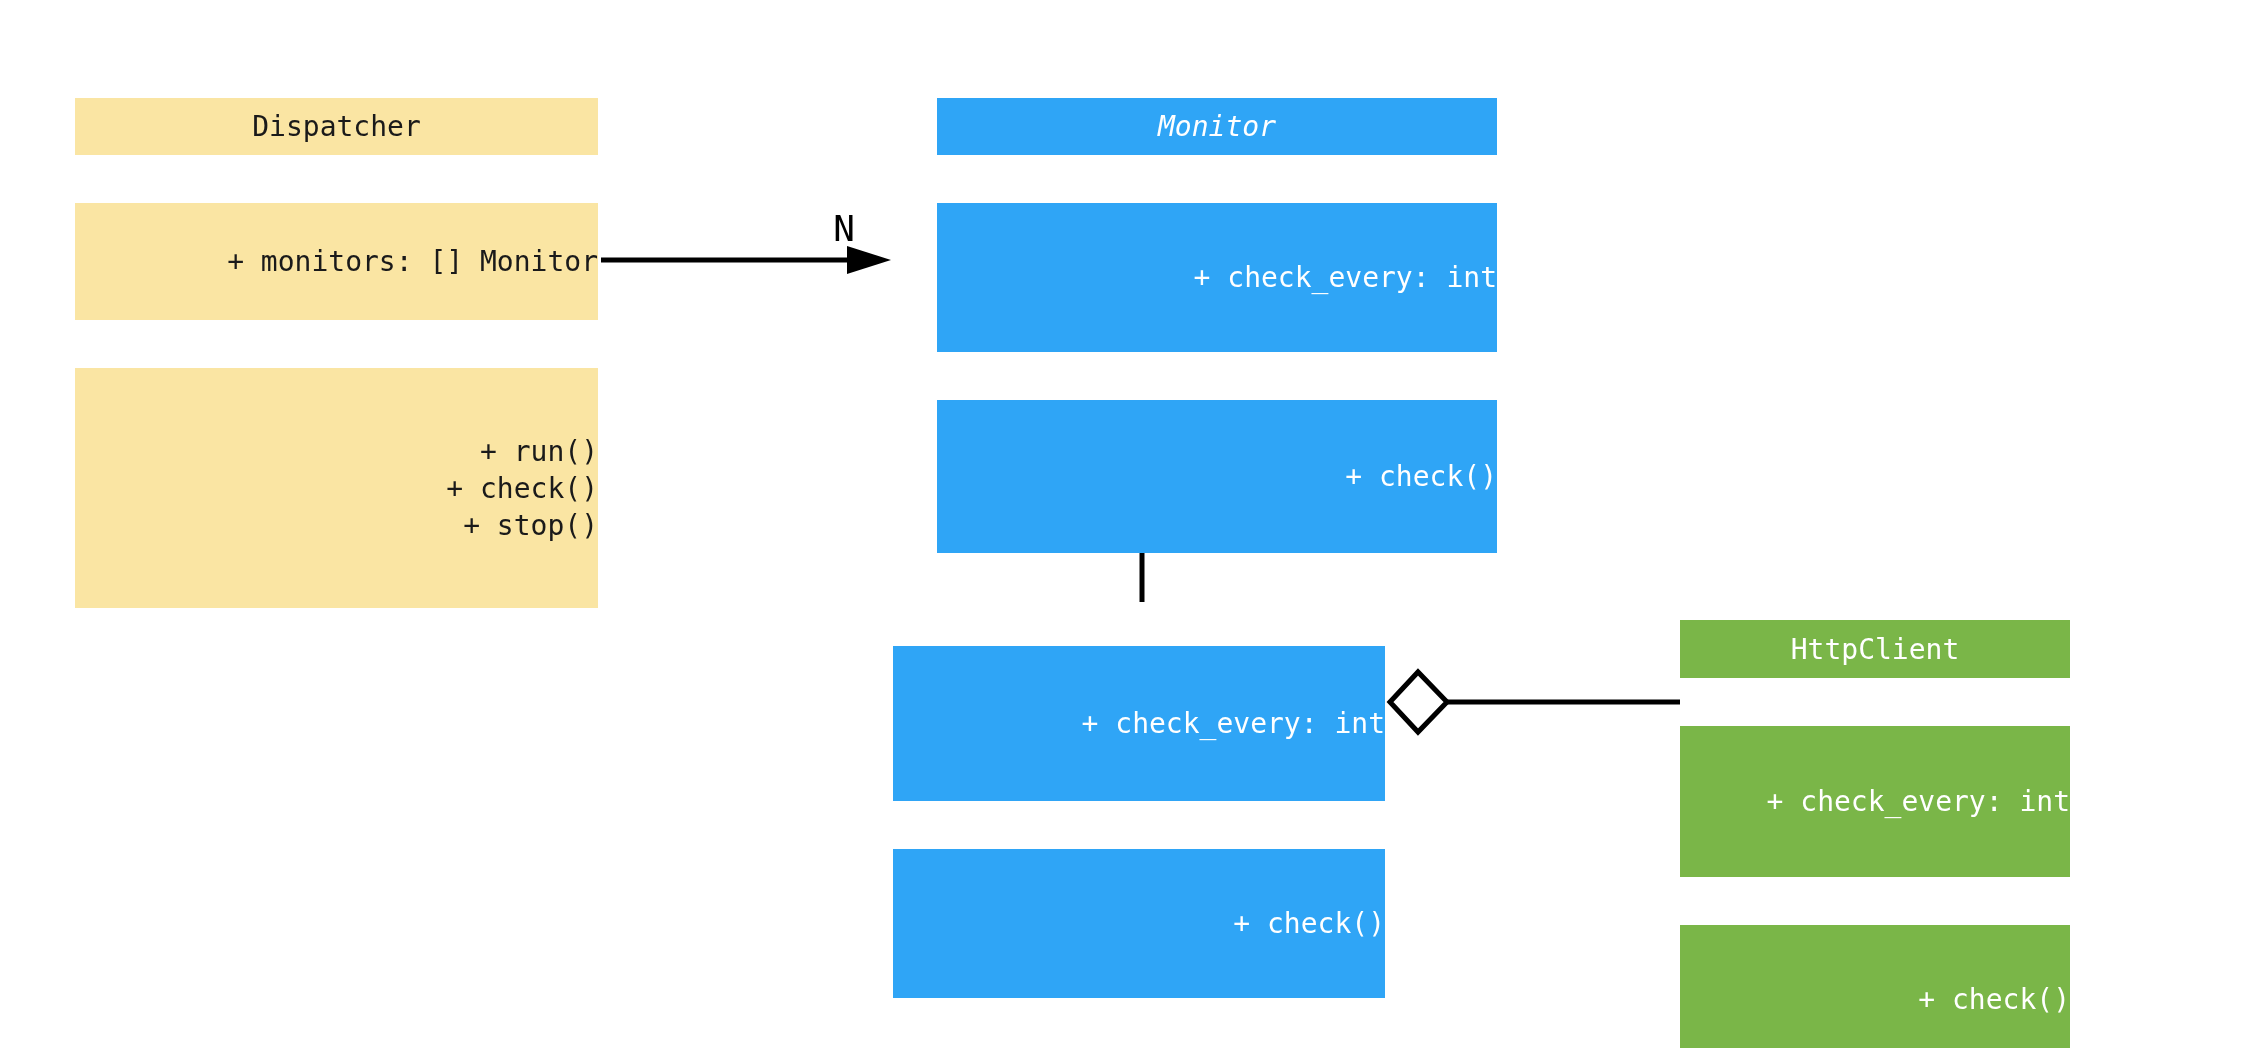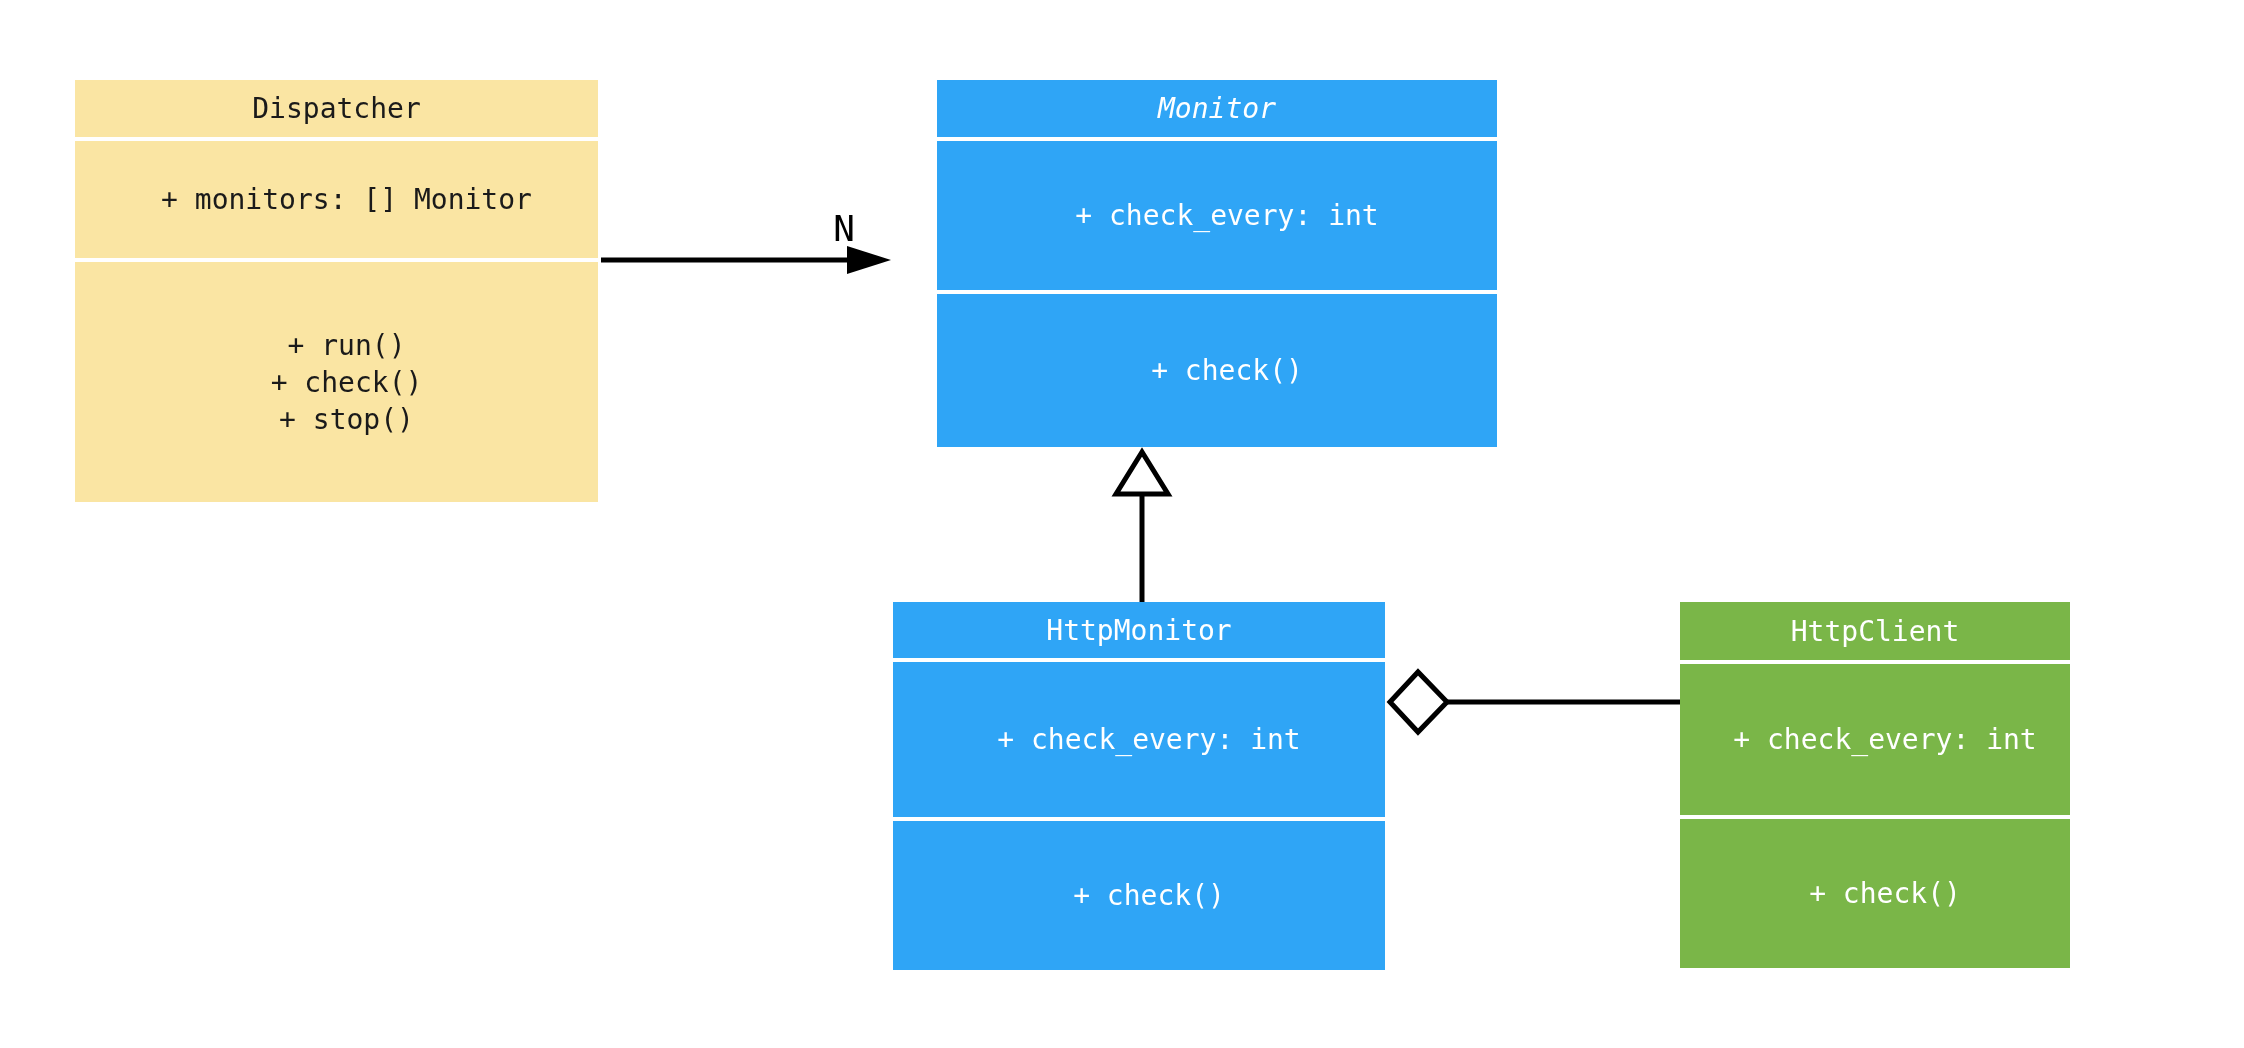--- a/index.html
+++ b/index.html
@@ -22,25 +22,27 @@
     background: var(--fill, #ccc);
     color: var(--text, #000);
     display: flex;
     flex-direction: column;
     justify-content: center;
     font-size: 28px;
   }
   .compartment.title {
     align-items: center;
     text-align: center;
+    margin-top: 18px;
   }
   .compartment.members {
-    align-items: center;
+    align-items: flex-end;
     padding-left: 20px;
     line-height: 37px;
+    margin-top: 44px;
   }
   .connectors {
     position: absolute;
     left: 0; top: 0;
     width: 2244px;
     height: 1048px;
   }
   .connectors line { stroke: #000000; stroke-width: 5; }
   .connectors .marker-hollow { fill: #ffffff; stroke: #000000; stroke-width: 5; }
   .connectors .marker-filled { fill: #000000; stroke: none; }
@@ -87,21 +89,20 @@
     <div class="compartment title" style="height: 57px; font-style: italic;">Monitor</div>
     <div class="compartment members" style="height:149px;">
       <div>+ check_every: int</div>
     </div>
     <div class="compartment members" style="height:153px;">
       <div>+ check()</div>
     </div>
   </div>
 
   <div class="class-box" style="left: 893px; top: 602px; width: 492px; --fill: #2FA5F6; --text: #FFFFFF;">
-    <div class="compartment title" style="height:56px;">HttpMonitor</div>
     <div class="compartment members" style="height:155px;">
       <div>+ check_every: int</div>
     </div>
     <div class="compartment members" style="height:149px;">
       <div>+ check()</div>
     </div>
   </div>
 
   <div class="class-box" style="left: 1680px; top: 602px; width: 390px; --fill: #7AB648; --text: #FFFFFF;">
     <div class="compartment title" style="height:58px;">HttpClient</div>

